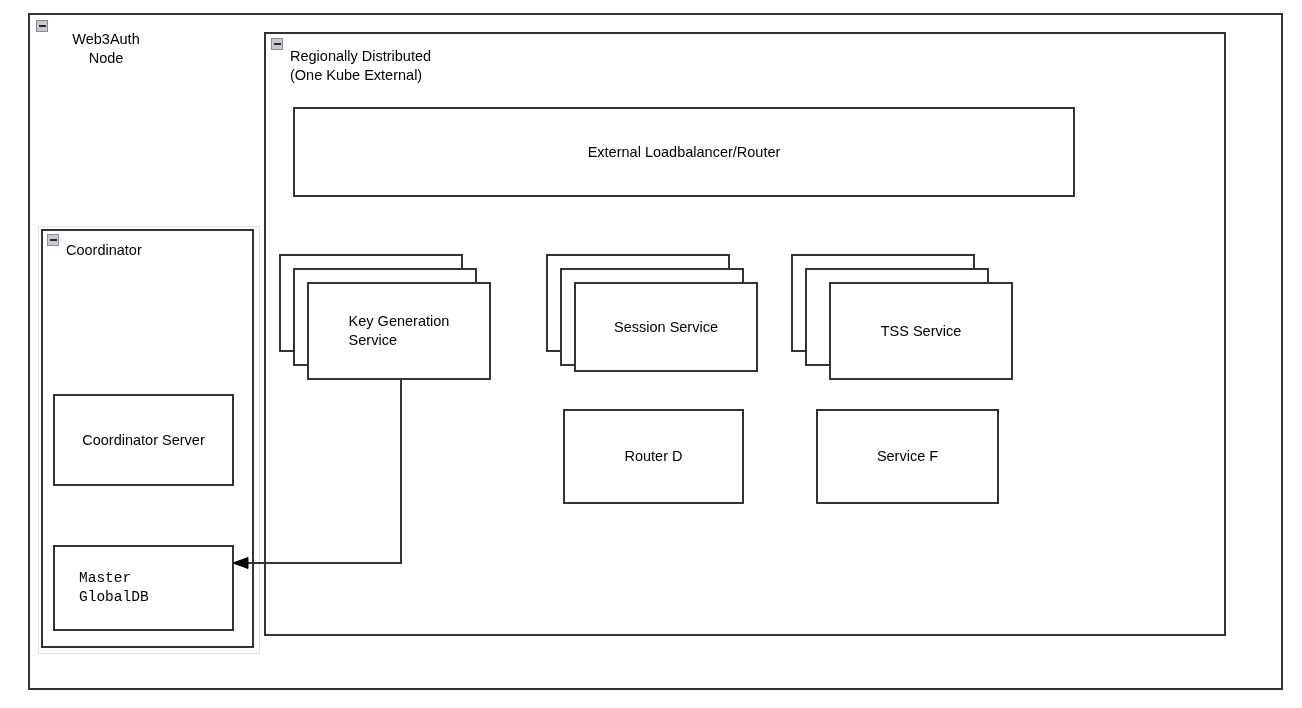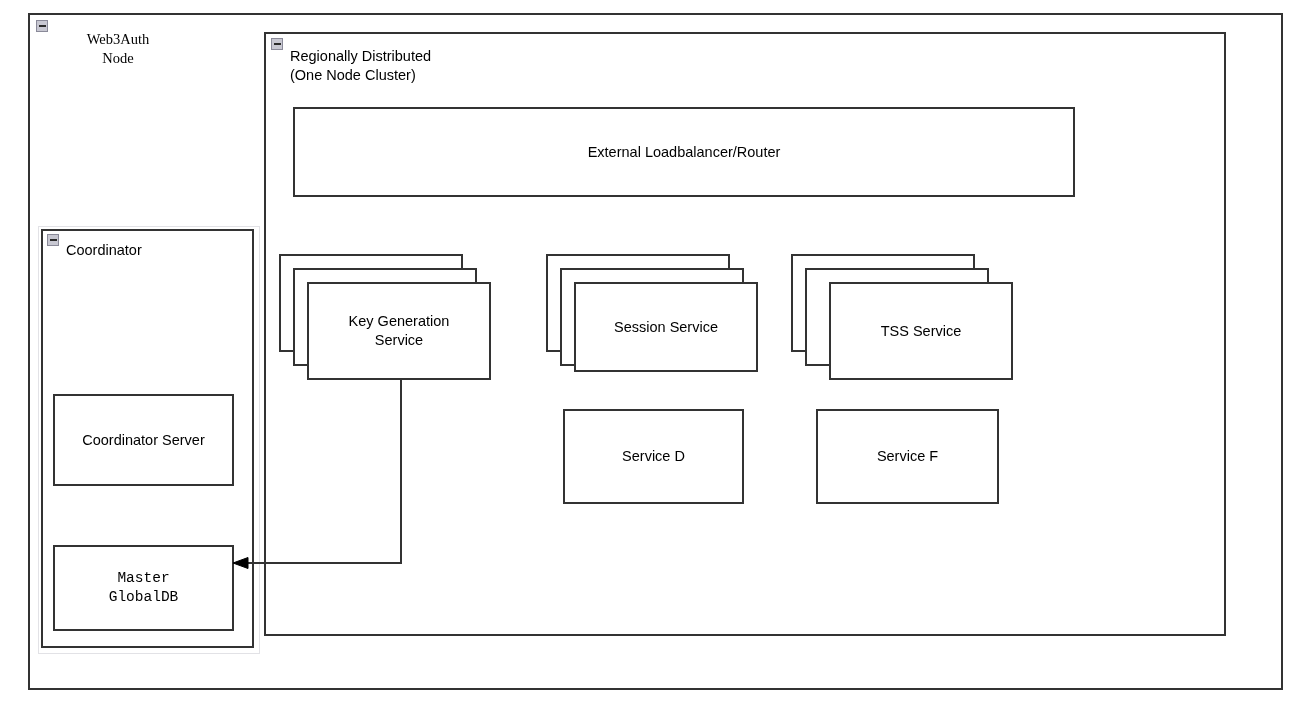--- a/index.html
+++ b/index.html
@@ -65,21 +65,20 @@
     text-align: center;
   }
 
   
   .box-label {
     position: absolute;
     inset: 0;
     display: flex;
     align-items: center;
     justify-content: center;
-    text-align: center;
     font-size: 14.5px;
     line-height: 19px;
     padding: 0 24px;
     box-sizing: border-box;
     white-space: pre-line;
   }
 
   
   .panel-outer {
     position: absolute;
@@ -125,29 +124,29 @@
 </style>
 </head>
 <body>
 
 <div id="canvas">
 
   <div class="container-box" style="left:28px; top:13px; width:1255px; height:677px;"></div>
 
   <div class="collapse-icon" style="left:36px; top:20px;"></div>
 
-  <div class="container-title" style="left:53px; top:30px; width:130px;font-family:Liberation Serif, serif;">Web3Auth
+  <div class="container-title" style="left:41px; top:30px; width:130px;">Web3Auth
 Node</div>
 
   <div class="container-box" style="left:264px; top:32px; width:962px; height:604px;"></div>
 
   <div class="collapse-icon" style="left:271px; top:38px;"></div>
 
   <div class="container-title" style="left:290px; top:47px; width:250px; text-align:left;">Regionally Distributed
-(One Node Cluster)</div>
+(One Kube External)</div>
 
   <div class="box" style="left:293px; top:107px; width:782px; height:90px;">
     <div class="box-label">External Loadbalancer/Router</div>
   </div>
 
   <div class="panel-outer" style="left:38px; top:226px; width:222px; height:428px;"></div>
 
   <div class="panel-inner" style="left:41px; top:229px; width:213px; height:419px;"></div>
 
   <div class="collapse-icon" style="left:47px; top:234px;"></div>
@@ -182,21 +181,21 @@
 
   <div class="stack" style="left:791px; top:254px; width:212px; height:126px;">
     <div class="layer l1" style="width:184px; height:98px;"></div>
     <div class="layer l2" style="width:184px; height:98px;"></div>
     <div class="layer l3" style="width:184px; height:98px;margin-left:10px;">
       <div class="box-label">TSS Service</div>
     </div>
   </div>
 
   <div class="box" style="left:563px; top:409px; width:181px; height:95px;">
-    <div class="box-label">Service D</div>
+    <div class="box-label">Router D</div>
   </div>
 
   <div class="box" style="left:816px; top:409px; width:183px; height:95px;">
     <div class="box-label">Service F</div>
   </div>
 
   <svg id="connector" viewBox="0 0 1302 708" xmlns="http://www.w3.org/2000/svg">
     <g>
       <path d="M 401 380 L 401 563 L 243 563" fill="none" stroke="#333333" stroke-width="2"></path>
       <path d="M 233 563 L 248 557.5 L 248 568.5 Z" fill="#000000" stroke="#000000" stroke-width="1"></path>

